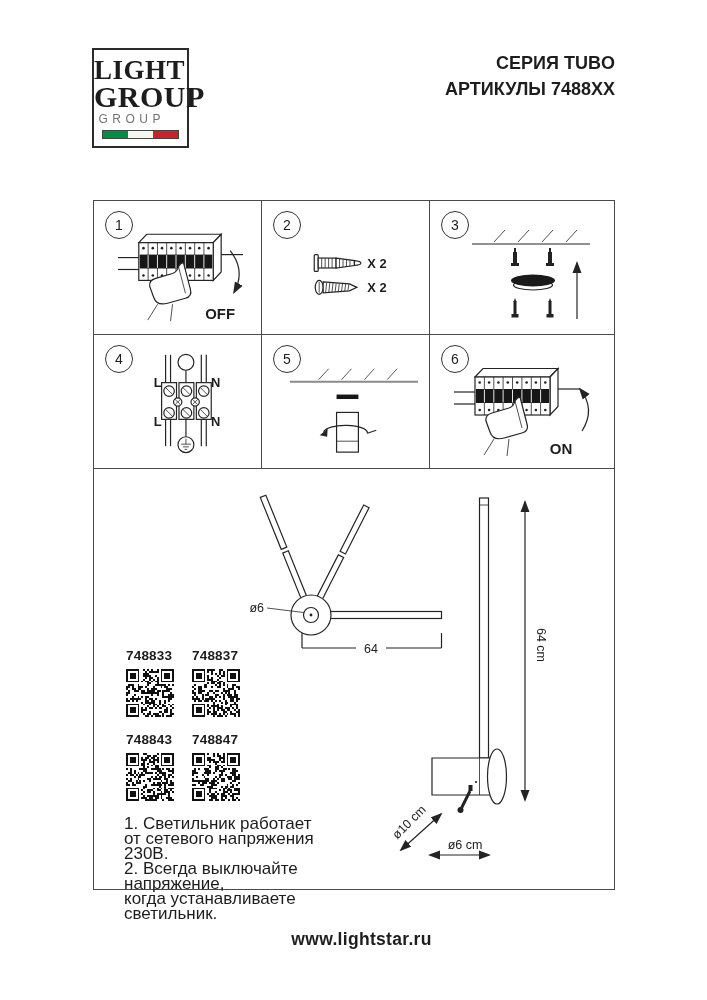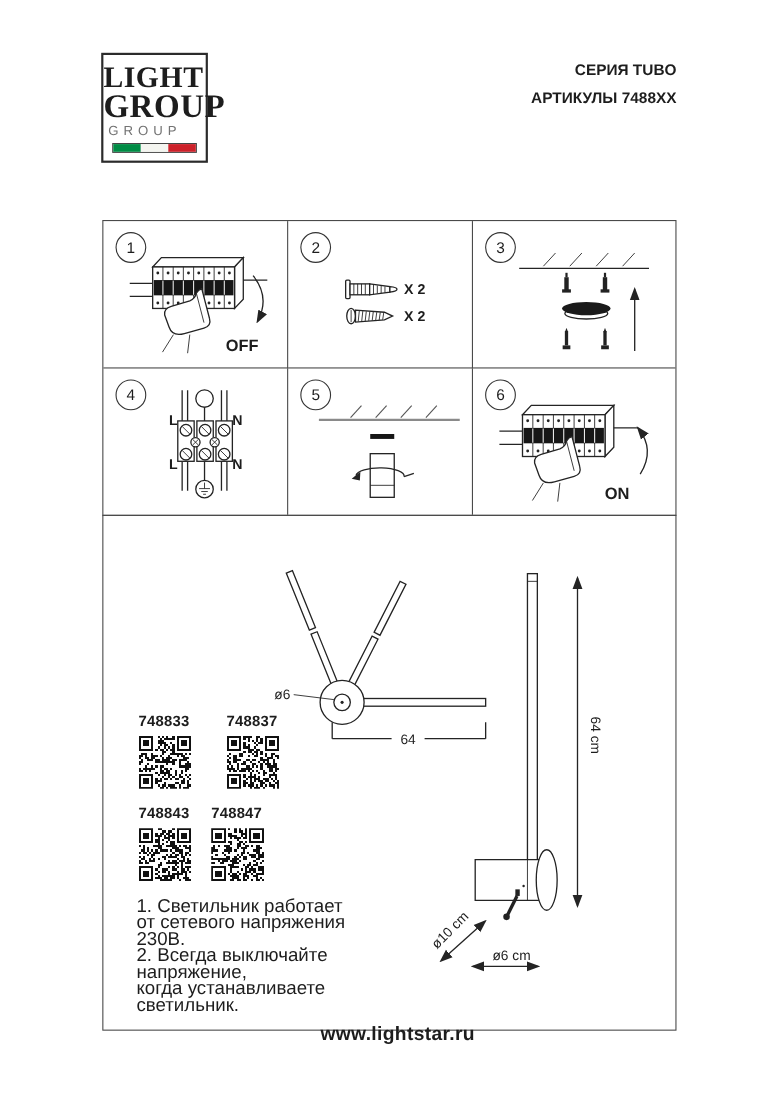--- a/index.html
+++ b/index.html
@@ -10,34 +10,34 @@
         box-sizing:border-box;text-align:left;font-family:"Liberation Serif",serif;background:#fff;}
   .logo-light{font-size:27px;font-weight:bold;line-height:26px;margin-top:7px;letter-spacing:.5px;}
   .logo-star{font-size:30px;font-weight:bold;line-height:27px;letter-spacing:.5px;}
   .logo-group{font-family:"Liberation Sans",sans-serif;font-size:12px;letter-spacing:4.5px;
         text-indent:4.5px;margin-top:2px;color:#737373;}
   .logo-flag{display:flex;height:7px;margin:4px 8px 0;border:1px solid #444;}
   .logo-flag span{flex:1;}
   .titles,.titles2{position:absolute;right:92px;text-align:right;}
   .titles{top:50px;}
   .titles2{top:116px;}
-  .t1{font-size:14px;font-weight:bold;line-height:26px;}
+  .t1{font-size:18px;font-weight:bold;line-height:26px;}
   .t2{font-size:17px;font-weight:bold;line-height:24px;letter-spacing:1px;}
   
   .grid{position:absolute;left:93px;top:200px;width:522px;height:269px;border:1px solid #4a4a4a;
         box-sizing:border-box;display:grid;grid-template-columns:168px 168px 1fr;grid-template-rows:134px 1fr;}
   .cell{position:relative;border-right:1px solid #4a4a4a;border-bottom:1px solid #4a4a4a;}
   .cell:nth-child(3n){border-right:none;}
   .cell:nth-child(n+4){border-bottom:none;}
   .cell svg{position:absolute;inset:0;width:100%;height:100%;}
   .step-num{position:absolute;left:11px;top:10px;width:26px;height:26px;border:1.2px solid #333;
         border-radius:50%;display:flex;align-items:center;justify-content:center;font-size:14px;
         background:#fff;z-index:2;}
   
-  .big{position:absolute;left:93px;top:468px;width:522px;height:469px;border:1px solid #4a4a4a;
+  .big{position:absolute;left:93px;top:468px;width:522px;height:422px;border:1px solid #4a4a4a;
         box-sizing:border-box;}
   .big>svg{position:absolute;inset:0;width:100%;height:100%;}
   .product{position:absolute;width:48px;text-align:left;z-index:2;}
   .article{font-size:13.5px;font-weight:bold;letter-spacing:.2px;}
   .qr{width:48px;height:48px;margin-top:6px;}
   .notes{position:absolute;left:30px;top:347px;width:220px;font-size:17px;line-height:15px;
         white-space:pre-line;z-index:2;}
   .footer-url{position:absolute;left:16px;right:0;top:929px;text-align:center;font-size:17.5px;
         font-weight:bold;letter-spacing:.3px;}
   
@@ -632,21 +632,21 @@
             <rect x="1" y="1" width="5" height="5" fill="#fff"></rect>
             <rect x="2" y="2" width="3" height="3" fill="#111"></rect>
             <rect x="18" y="0" width="7" height="7" fill="#111"></rect>
             <rect x="19" y="1" width="5" height="5" fill="#fff"></rect>
             <rect x="20" y="2" width="3" height="3" fill="#111"></rect>
             <rect x="0" y="18" width="7" height="7" fill="#111"></rect>
             <rect x="1" y="19" width="5" height="5" fill="#fff"></rect>
             <rect x="2" y="20" width="3" height="3" fill="#111"></rect>
           </svg></div>
     </div>
-    <div class="product" style="left:112px;top:179px">
+    <div class="product" style="left:98px;top:179px">
       <div class="article">748837</div>
       <div class="qr"><svg viewBox="0 0 25 25" width="100%" height="100%" shape-rendering="crispEdges">
             <rect width="25" height="25" fill="#fff"></rect>
             <rect x="8" y="0" width="1" height="1" fill="#111"></rect>
             <rect x="9" y="0" width="1" height="1" fill="#111"></rect>
             <rect x="10" y="0" width="1" height="1" fill="#111"></rect>
             <rect x="11" y="0" width="1" height="1" fill="#111"></rect>
             <rect x="14" y="0" width="1" height="1" fill="#111"></rect>
             <rect x="15" y="0" width="1" height="1" fill="#111"></rect>
             <rect x="8" y="1" width="1" height="1" fill="#111"></rect>

